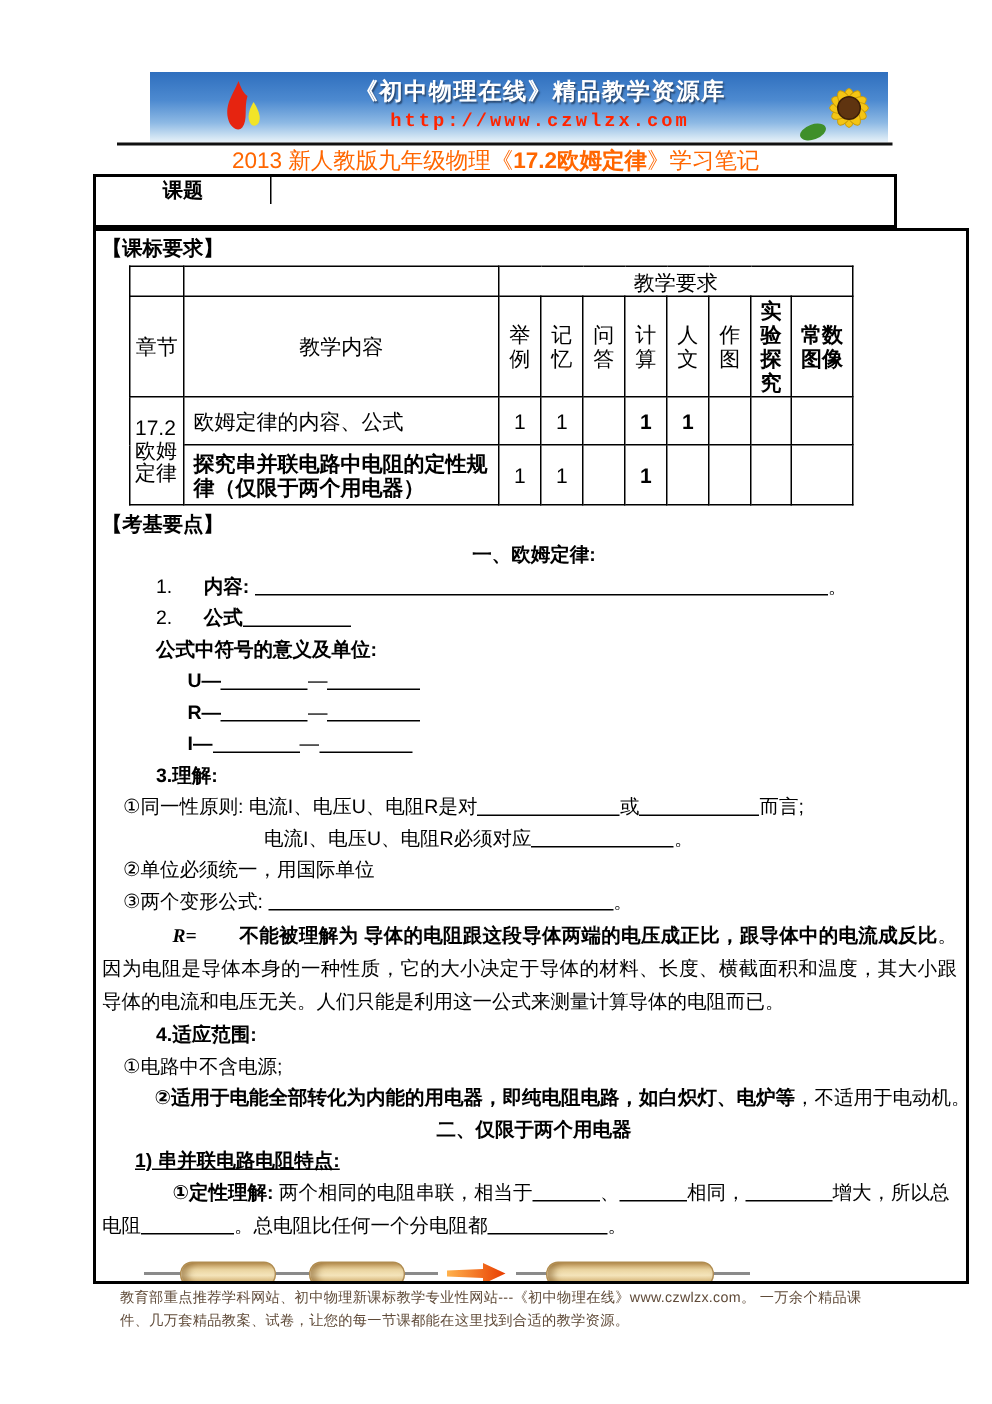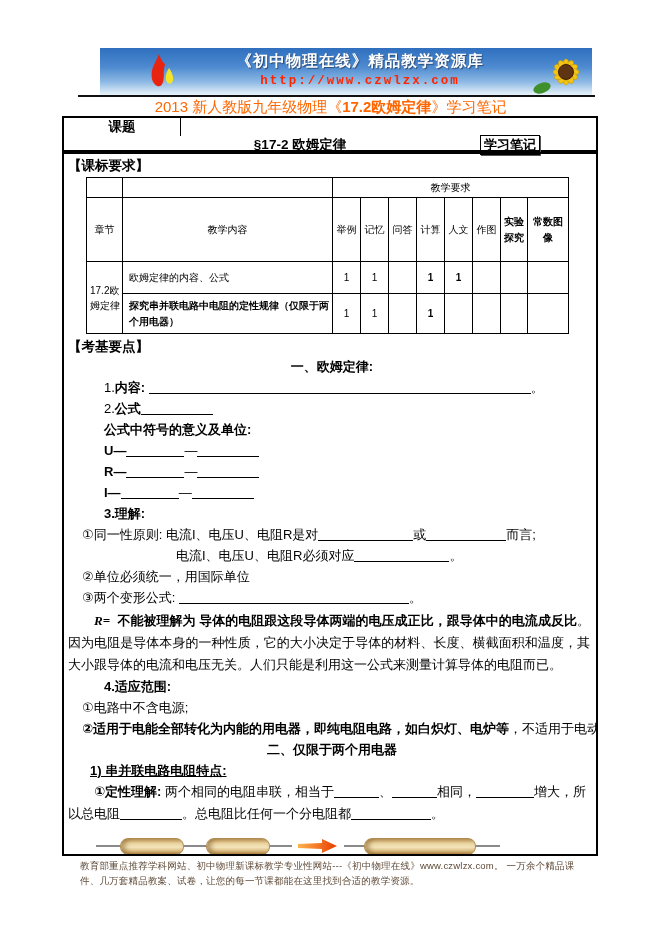--- a/index.html
+++ b/index.html
@@ -31,29 +31,29 @@
     border:2px solid #000; display:flex;flex-direction:column; }
   .hdr-left { width:117px; border-right:1px solid #000; display:flex; align-items:center;
     justify-content:center; font-weight:bold; font-size:13.5px; }
   .hdr-right { flex:1; position:relative; display:flex; align-items:center; justify-content:center; }
   .hdr-lesson { font-weight:bold; font-size:13.5px; margin-right:60px; }
   .hdr-badge { position:absolute; right:56px; top:50%; transform:translateY(-50%);
     border:1.5px solid #000; padding:0px 3px; font-weight:bold; font-size:13px;
     box-shadow:1px 1px 0 #555; }
 
   
-  .box { position:absolute; left:62px; top:152px; width:536px; height:704px;
+  .box { position:absolute; left:62px; top:152px; width:584px; height:704px;
     border:2px solid #000; padding:2px 6px 0 4px; font-size:13px; line-height:21px; overflow:hidden; }
   .sec-title { font-weight:bold; font-size:13.5px; line-height:19px; }
-  .b { font-weight:bold; }
+  .b { font-weight:bold;margin-left:21px; }
   .it { font-style:italic; font-family:"Liberation Serif","DejaVu Serif",serif; }
 
   
   .req-table { border-collapse:collapse; margin:2px 0 3px 18px; table-layout:fixed;
-    font-size:10px; line-height:16px;border-radius:21px; }
+    font-size:14px; line-height:16px;border-radius:21px; }
   .req-table td { border:1px solid #000; text-align:center; vertical-align:middle;
     padding:1px 2px; overflow:hidden; }
   .req-table .r1 td { height:20px; }
   .req-table .r2 td { height:64px; }
   .req-table .r3 td { height:32px; }
   .req-table .r4 td { height:40px; }
   .req-table .content-cell { text-align:left; padding-left:6px; }
   .req-table .chapter-cell { word-break:break-all; line-height:15px; text-align:left; padding-left:3px; }
   .req-table .wrapv { word-break:break-all; }
 
@@ -113,24 +113,20 @@
       <ellipse cx="12" cy="36" rx="9" ry="5" fill="#3f8f2a" transform="rotate(-20 12 36)"></ellipse>
     </svg>
   </div>
 
   <div class="rule"></div>
 
   <div class="doc-title"><span>2013 新人教版九年级物理《</span><span class="em">17.2欧姆定律</span><span>》学习笔记</span></div>
 
   <div class="hdr-table">
     <div class="hdr-left">课题</div>
-    <div class="hdr-right">
-      <div class="hdr-lesson">§17-2 欧姆定律</div>
-      <div class="hdr-badge">学习笔记</div>
-    </div>
   </div>
 
   <div class="box">
 
     <div class="sec-title">【课标要求】</div>
 
     <table class="req-table">
       <colgroup>
         <col style="width:36px">
           <col style="width:210px">

